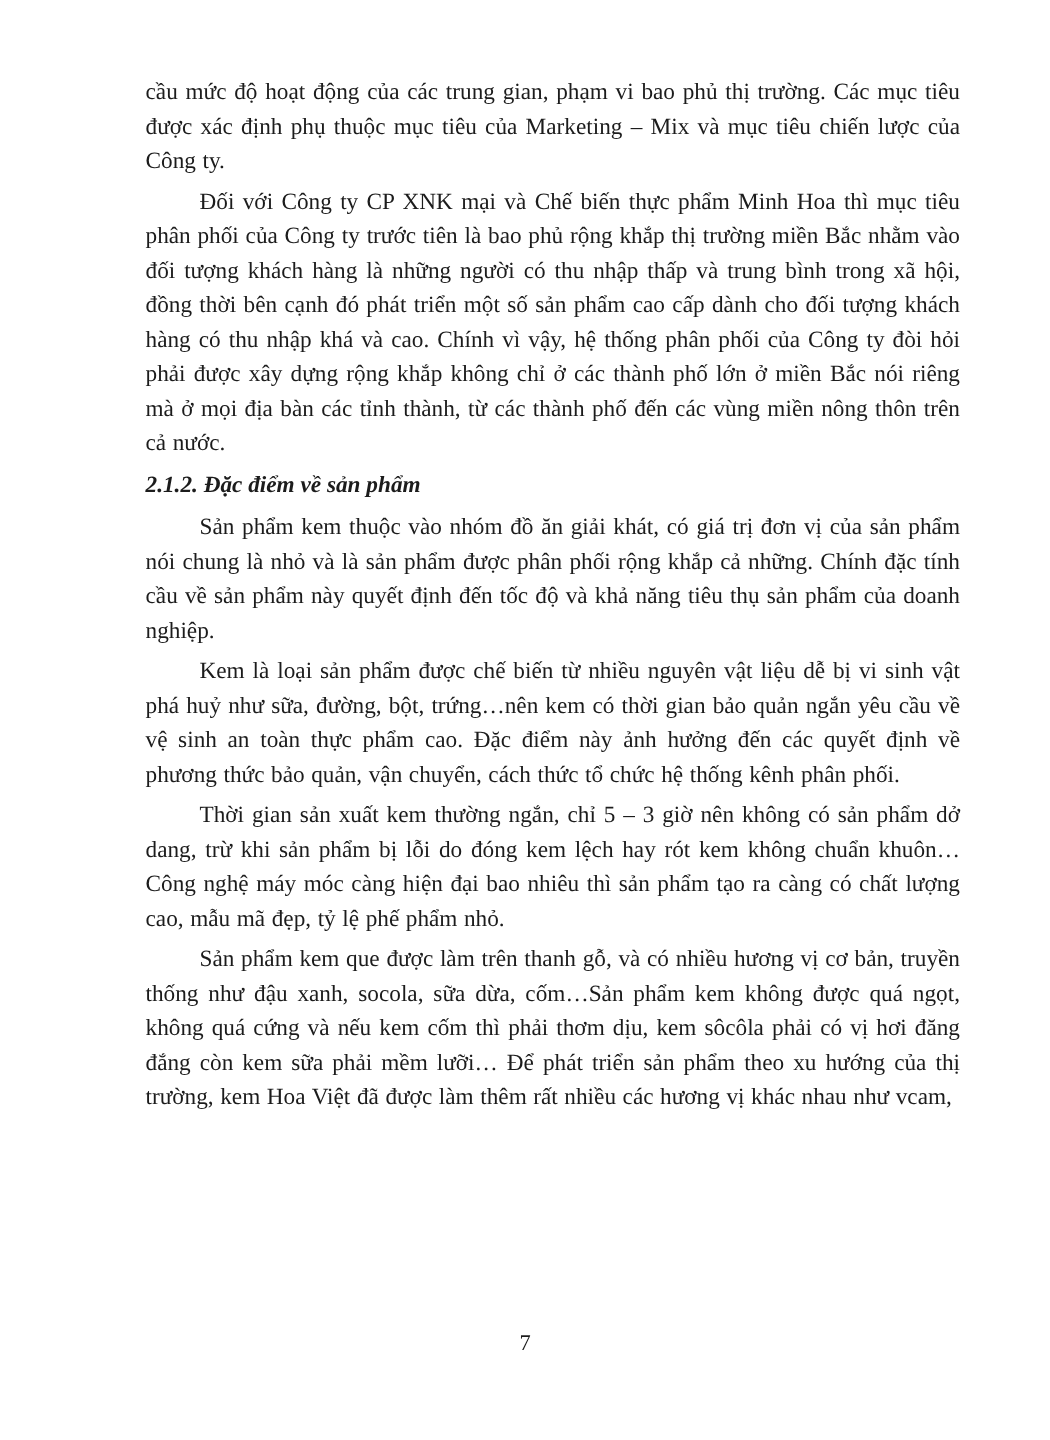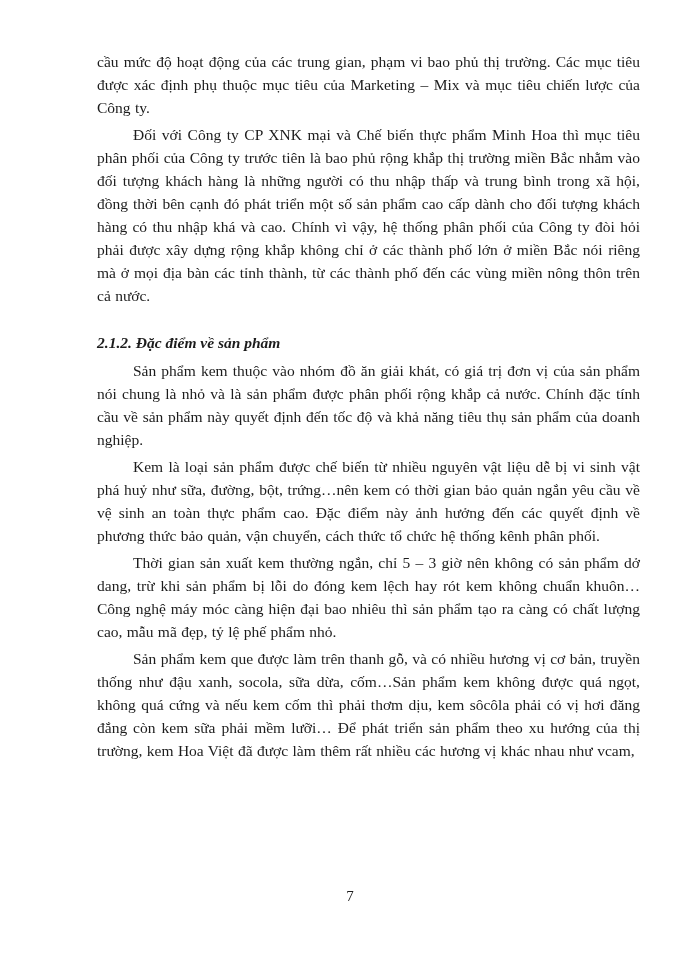--- a/index.html
+++ b/index.html
@@ -26,21 +26,21 @@
     font-size: 15.5px;
     line-height: 23px;
     text-align: justify;
     text-indent: 36px;
     word-spacing: 0.5px;
   }
   .para.no-indent {
     text-indent: 0;
   }
   .heading {
-    margin: 24px 0 5px 0;
+    margin: 5px 0 5px 0;
     font-size: 15.5px;
     line-height: 23px;
     font-weight: bold;
     font-style: italic;
     text-align: left;
   }
   .page-number {
     position: absolute;
     left: 0;
     right: 0;
@@ -51,19 +51,19 @@
   }
 </style>
 </head>
 <body>
 
 <div class="page">
   <div class="content">
     <p class="para no-indent">cầu mức độ hoạt động của các trung gian, phạm vi bao phủ thị trường. Các mục tiêu được xác định phụ thuộc mục tiêu của Marketing – Mix và mục tiêu chiến lược của Công ty.</p>
     <p class="para">Đối với Công ty CP XNK mại và Chế biến thực phẩm Minh Hoa thì mục tiêu phân phối của Công ty trước tiên là bao phủ rộng khắp thị trường miền Bắc nhằm vào đối tượng khách hàng là những người có thu nhập thấp và trung bình trong xã hội, đồng thời bên cạnh đó phát triển một số sản phẩm cao cấp dành cho đối tượng khách hàng có thu nhập khá và cao. Chính vì vậy, hệ thống phân phối của Công ty đòi hỏi phải được xây dựng rộng khắp không chỉ ở các thành phố lớn ở miền Bắc nói riêng mà ở mọi địa bàn các tỉnh thành, từ các thành phố đến các vùng miền nông thôn trên cả nước.</p>
     <h2 class="heading">2.1.2. Đặc điểm về sản phẩm</h2>
-    <p class="para">Sản phẩm kem thuộc vào nhóm đồ ăn giải khát, có giá trị đơn vị của sản phẩm nói chung là nhỏ và là sản phẩm được phân phối rộng khắp cả nước. Chính đặc tính cầu về sản phẩm này quyết định đến tốc độ và khả năng tiêu thụ sản phẩm của doanh nghiệp.</p>
+    <p class="para">Sản phẩm kem thuộc vào nhóm đồ ăn giải khát, có giá trị đơn vị của sản phẩm nói chung là nhỏ và là sản phẩm được phân phối rộng khắp cả những. Chính đặc tính cầu về sản phẩm này quyết định đến tốc độ và khả năng tiêu thụ sản phẩm của doanh nghiệp.</p>
     <p class="para">Kem là loại sản phẩm được chế biến từ nhiều nguyên vật liệu dễ bị vi sinh vật phá huỷ như sữa, đường, bột, trứng…nên kem có thời gian bảo quản ngắn yêu cầu về vệ sinh an toàn thực phẩm cao. Đặc điểm này ảnh hưởng đến các quyết định về phương thức bảo quản, vận chuyển, cách thức tổ chức hệ thống kênh phân phối.</p>
     <p class="para">Thời gian sản xuất kem thường ngắn, chỉ 5 – 3 giờ nên không có sản phẩm dở dang, trừ khi sản phẩm bị lỗi do đóng kem lệch hay rót kem không chuẩn khuôn…Công nghệ máy móc càng hiện đại bao nhiêu thì sản phẩm tạo ra càng có chất lượng cao, mẫu mã đẹp, tỷ lệ phế phẩm nhỏ.</p>
     <p class="para">Sản phẩm kem que được làm trên thanh gỗ, và có nhiều hương vị cơ bản, truyền thống như đậu xanh, socola, sữa dừa, cốm…Sản phẩm kem không được quá ngọt, không quá cứng và nếu kem cốm thì phải thơm dịu, kem sôcôla phải có vị hơi đăng đắng còn kem sữa phải mềm lưỡi… Để phát triển sản phẩm theo xu hướng của thị trường, kem Hoa Việt đã được làm thêm rất nhiều các hương vị khác nhau như vcam,</p>
   </div>
   <div class="page-number">7</div>
 </div>
 
 </body></html>

